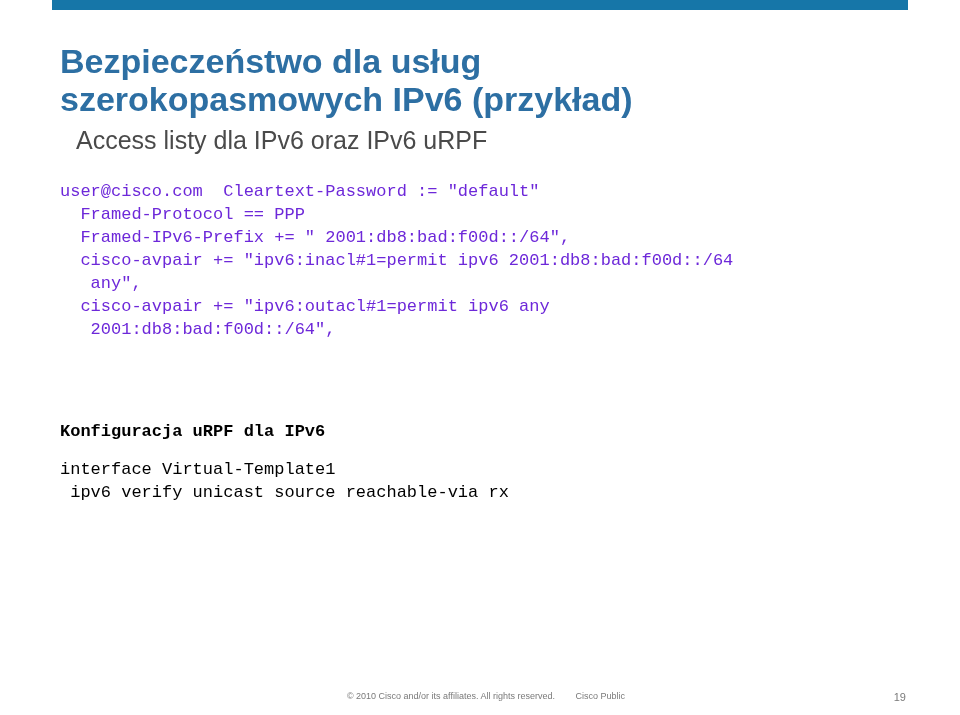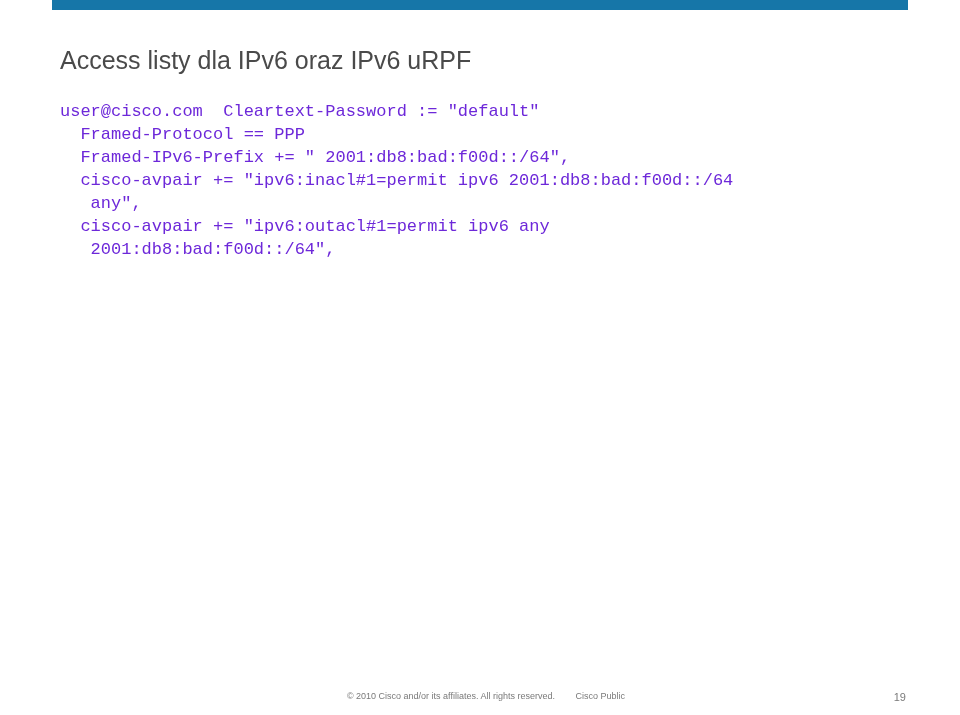--- a/index.html
+++ b/index.html
@@ -30,21 +30,21 @@
     color: #2d6fa3;
     font-size: 34px;
     font-weight: bold;
     line-height: 1.12;
     margin: 0 0 8px 0;
   }
   .subtitle {
     color: #4a4a4a;
     font-size: 25px;
     font-weight: normal;
-    margin: 4px 0 26px 0;
+    margin: 4px 0 26px 16px;
   }
   .code {
     font-family: "Courier New", Courier, monospace;
     color: #6d28d9;
     font-size: 17px;
     line-height: 1.35;
     white-space: pre;
   }
   .urpf-heading {
     font-family: "Courier New", Courier, monospace;
@@ -81,30 +81,37 @@
     color: #7a7a7a;
     text-align: center;
   }
 </style>
 </head>
 <body>
 
 <div class="top-bar"></div>
 
 <div class="slide">
+  <h1 class="title">
+    <span>Bezpieczeństwo dla usług</span><br>
+    <span>szerokopasmowych IPv6 (przykład)</span>
+  </h1>
   <div class="subtitle">Access listy dla IPv6 oraz IPv6 uRPF</div>
 
   <div class="code">user@cisco.com  Cleartext-Password := "default"
   Framed-Protocol == PPP
   Framed-IPv6-Prefix += " 2001:db8:bad:f00d::/64",
   cisco-avpair += "ipv6:inacl#1=permit ipv6 2001:db8:bad:f00d::/64
    any",
   cisco-avpair += "ipv6:outacl#1=permit ipv6 any
    2001:db8:bad:f00d::/64",</div>
 
+  <div class="urpf-heading">Konfiguracja uRPF  dla IPv6</div>
 
+  <div class="code2">interface Virtual-Template1
+ ipv6 verify unicast source reachable-via rx</div>
 </div>
 
 <div class="footer">
   <span>© 2010 Cisco and/or its affiliates. All rights reserved.</span>
   <span class="pub">Cisco Public</span>
 </div>
 <div class="page-num">19</div>
 
 </body></html>

